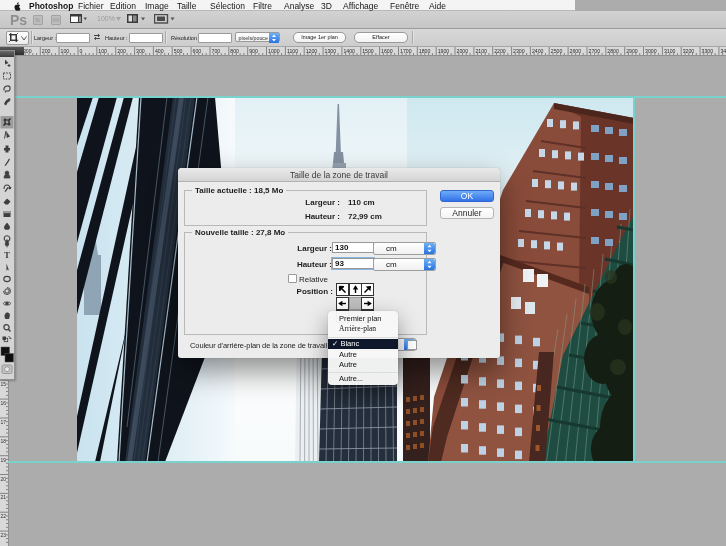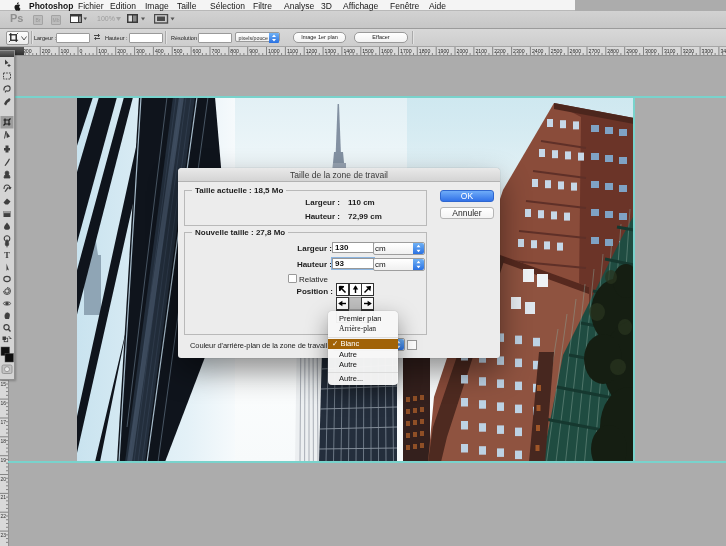--- a/index.html
+++ b/index.html
@@ -39,21 +39,21 @@
   #dlgtitle{position:absolute;left:0;top:0;width:100%;height:13px;border-radius:4px 4px 0 0;
             background:linear-gradient(#e9e9e9,#d4d4d4);border-bottom:1px solid #b2b2b2;
             text-align:center;font-size:8.5px;color:#3a3a3a;line-height:14px;}
   .fieldset{position:absolute;left:6px;width:241px;border:1px solid #b9b9b9;}
   .legend{position:absolute;top:-5px;left:7px;background:#ececec;padding:0 3px;font-weight:bold;color:#1d1d1d;}
   .dlglabel{position:absolute;font-weight:bold;color:#1d1d1d;text-align:right;}
   .dlgval{position:absolute;font-weight:bold;color:#1d1d1d;}
   .tinput{position:absolute;width:38px;height:9px;background:#fff;border:1px solid #989898;
           font-size:8px;font-weight:bold;color:#111;padding:0 0 0 2px;line-height:10px;}
   .combo{position:absolute;width:49px;height:11px;background:linear-gradient(#ffffff,#f0f0f0);
-         border:1px solid #9e9e9e;border-radius:2px;font-size:8px;color:#111;line-height:11px;padding-left:1px;}
+         border:1px solid #9e9e9e;border-radius:2px;font-size:8px;color:#111;line-height:11px;padding-left:12px;}
   .stepper{position:absolute;right:0px;top:0px;width:11px;height:11px;border-radius:0 2px 2px 0;
            background:linear-gradient(#6fb1f5,#2a71e2);}
   
   .btn{position:absolute;width:52px;height:10px;border-radius:3px;font-size:8.5px;text-align:center;line-height:10px;}
   #okbtn{background:linear-gradient(#6facf8,#3272e8);color:#fff;border:1px solid #2f67cf;}
   #cancelbtn{background:linear-gradient(#ffffff,#f4f4f4);color:#222;border:1px solid #b5b5b5;}
   
   #popup{left:328px;top:311px;width:70px;height:74px;background:rgba(247,247,247,.97);border-radius:4px;
          box-shadow:0 8px 22px rgba(0,0,0,.4),0 0 1px rgba(0,0,0,.35);font-size:7.5px;color:#111;}
   .mitem{position:absolute;left:0;width:100%;height:10px;line-height:10px;padding-left:11px;box-sizing:border-box;}
@@ -75,21 +75,21 @@
   <span style="left:210px;">Sélection</span>
   <span style="left:253px;">Filtre</span>
   <span style="left:284px;">Analyse</span>
   <span style="left:321px;">3D</span>
   <span style="left:343px;">Affichage</span>
   <span style="left:390px;">Fenêtre</span>
   <span style="left:429px;">Aide</span>
 </div>
 
 <div id="appbar" class="abs">
-  <div style="position:absolute;left:10px;top:1px;font-size:11px;font-weight:bold;color:#8f8f8f;">Ps</div>
+  <div style="position:absolute;left:10px;top:1px;font-size:14px;font-weight:bold;color:#8f8f8f;">Ps</div>
   <div style="position:absolute;left:33px;top:4px;width:8px;height:8px;background:#bdbdbd;border:1px solid #a3a3a3;border-radius:1px;color:#999;font-size:5px;text-align:center;line-height:8px;">Br</div>
   <div style="position:absolute;left:51px;top:4px;width:8px;height:8px;background:#bdbdbd;border:1px solid #a3a3a3;border-radius:1px;color:#999;font-size:5px;text-align:center;line-height:8px;">Mb</div>
   <svg style="position:absolute;left:70px;top:3px;" width="18" height="10" viewBox="0 0 18 10">
     <rect x="0" y="0" width="12" height="9" fill="#3a3a3a"></rect>
       <rect x="1" y="2.5" width="7" height="5.5" fill="#fff"></rect>
       <rect x="9" y="2.5" width="2" height="5.5" fill="#9a9a9a"></rect>
     <path d="M13.5 3.5 L17 3.5 L15.2 6.2 Z" fill="#555"></path>
   </svg>
   <div style="position:absolute;left:97px;top:4px;font-size:7px;color:#9d9d9d;">100%</div>
   <svg style="position:absolute;left:115px;top:5px;" width="8" height="6" viewBox="0 0 8 6">
@@ -951,18 +951,18 @@
       </div></div>
   <div style="position:absolute;left:229px;top:172px;width:8px;height:8px;background:#fff;border:1px solid #9a9a9a;"></div>
   <div class="btn" id="okbtn" style="left:262px;top:21.5px;">OK</div>
   <div class="btn" id="cancelbtn" style="left:262px;top:38.5px;">Annuler</div>
 </div>
 
 <div id="popup" class="abs">
   <div class="mitem" style="top:3px;">Premier plan</div>
   <div class="mitem" style="top:13px;font-family:Liberation Serif, serif;">Arrière-plan</div>
   <div class="msep" style="top:26px;"></div>
-  <div class="mitem" style="top:28px;background:#a16207;color:#fff;padding-left:4px;"><span style="color:#fff;">✓</span>&nbsp;Blanc</div>
+  <div class="mitem" style="top:28px;background:#0f172a;color:#fff;padding-left:4px;"><span style="color:#fff;">✓</span>&nbsp;Blanc</div>
   <div class="mitem" style="top:39px;">Autre</div>
   <div class="mitem" style="top:49px;">Autre</div>
   <div class="msep" style="top:61px;"></div>
   <div class="mitem" style="top:63px;">Autre...</div>
 </div>
 
 </body></html>

